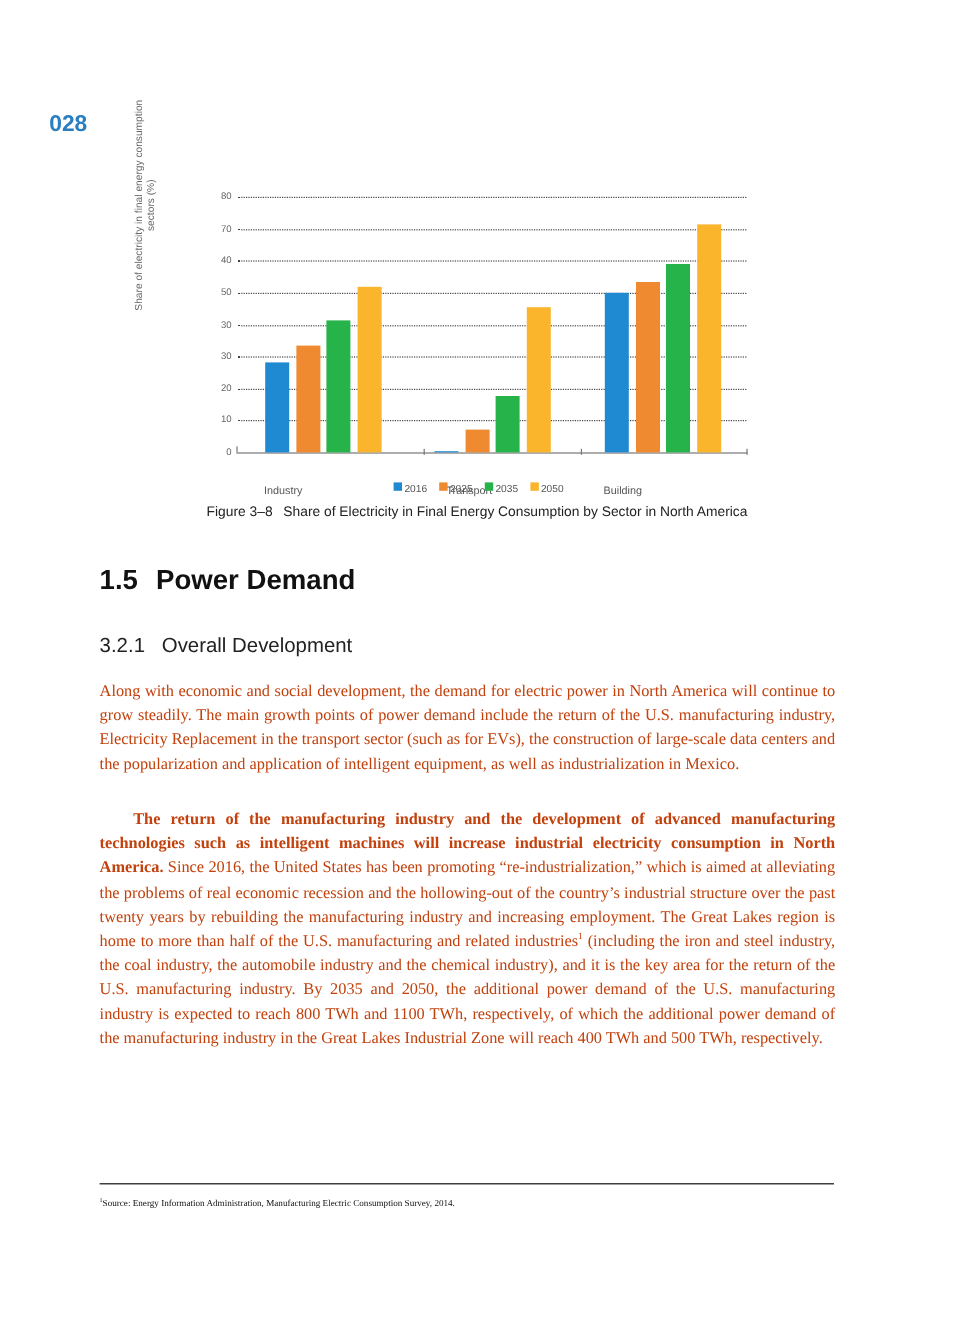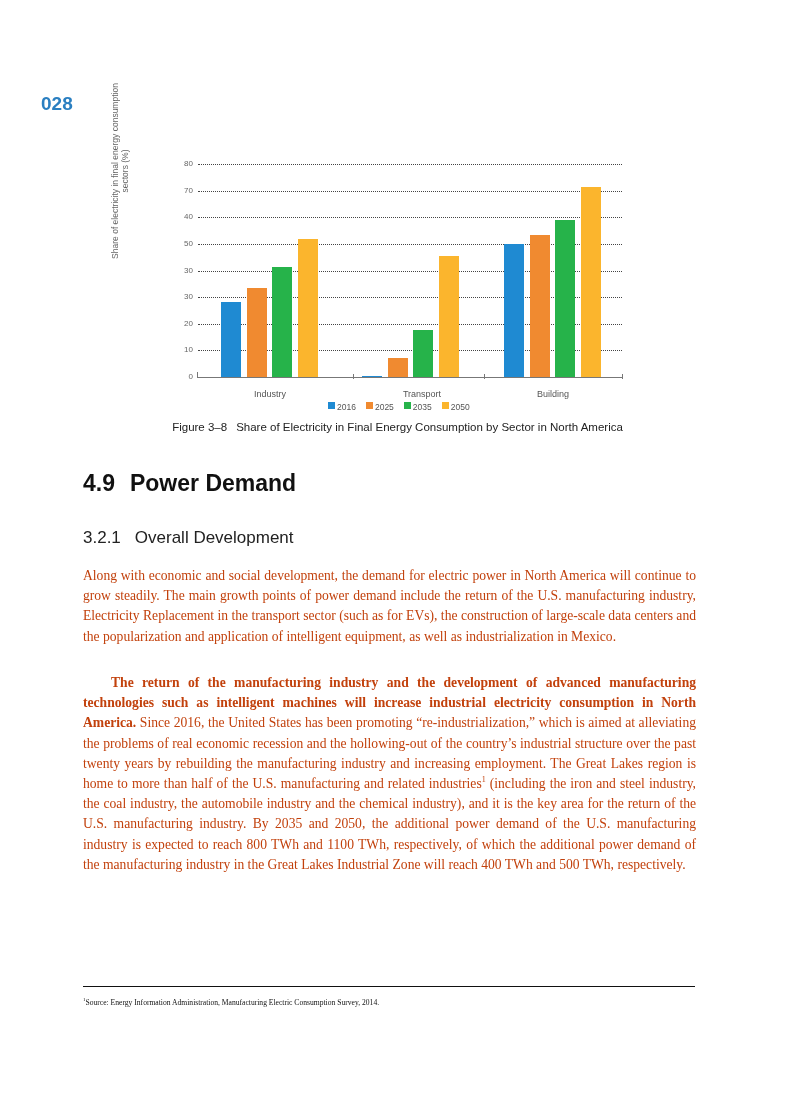--- a/index.html
+++ b/index.html
@@ -5,21 +5,21 @@
   html, body { margin: 0; padding: 0; background: #ffffff; }
   body { width: 794px; height: 1100px; position: relative; overflow: hidden; }
   .page-num { position: absolute; left: 41px; top: 57px; font-family: "Liberation Sans", sans-serif; font-weight: bold; font-size: 19px; color: #2a7fc1; margin-top: 36px; }
   .chart { position: absolute; left: 0; top: 0; width: 794px; height: 440px; }
   .ylabel { position: absolute; left: 110px; top: 271px; width: 200px; transform: rotate(-90deg); transform-origin: 0 0; font-family: "Liberation Sans", sans-serif; font-size: 8.5px; color: #666; text-align: center; line-height: 10px; }
   .ytick { position: absolute; width: 20px; text-align: right; font-family: "Liberation Sans", sans-serif; font-size: 8px; color: #666; }
   .grid { position: absolute; left: 198px; width: 424px; height: 0; border-top: 1px dotted #444; }
   .axis-x { position: absolute; left: 197px; top: 377px; width: 426px; height: 1px; background: #777; }
   .axis-y-tick { position: absolute; width: 1px; height: 5px; background: #777; }
   .bar { position: absolute; width: 20px; }
-  .xcat { position: absolute; top: 389px; width: 100px; text-align: center; font-family: "Liberation Sans", sans-serif; font-size: 9px; color: #555; }
+  .xcat { position: absolute; top: 404px; width: 100px; font-family: "Liberation Sans", sans-serif; font-size: 9px; color: #555; }
   .legend { position: absolute; top: 402px; left: 328px; display: flex; gap: 10px; font-family: "Liberation Sans", sans-serif; font-size: 8.5px; color: #555; }
   .legend-item { display: flex; gap: 2px; }
   .swatch { width: 7px; height: 7px; display: inline-block; }
   .caption { position: absolute; top: 421px; left: 0; width: 781px; text-align: center; font-family: "Liberation Sans", sans-serif; font-size: 11.5px; color: #222; padding-left: 14px; box-sizing: border-box; }
   .caption .fig { margin-right: 9px; }
   .h2 { position: absolute; left: 83px; top: 470px; font-family: "Liberation Sans", sans-serif; font-weight: bold; font-size: 23px; color: #111; }
   .h2 .num { margin-right: 15px; }
   .h3 { position: absolute; left: 83px; top: 528px; font-family: "Liberation Sans", sans-serif; font-size: 17px; color: #222; }
   .h3 .num { margin-right: 14px; }
   .body-text { position: absolute; left: 83px; width: 613px; font-family: "Liberation Serif", serif; font-size: 13.6px; line-height: 20.2px; color: #c2410c; text-align: justify; }
@@ -92,21 +92,21 @@
     <div class="bar" style="left: 387.7px; top: 358.363px; height: 18.6375px; background: rgb(240, 138, 48);"></div>
     <div class="bar" style="left: 413.4px; top: 330.406px; height: 46.5938px; background: rgb(38, 179, 74);"></div>
     <div class="bar" style="left: 439.1px; top: 255.856px; height: 121.144px; background: rgb(251, 181, 45);"></div>
     <div class="bar" style="left: 504px; top: 243.875px; height: 133.125px; background: rgb(31, 138, 210);"></div>
     <div class="bar" style="left: 529.7px; top: 234.556px; height: 142.444px; background: rgb(240, 138, 48);"></div>
     <div class="bar" style="left: 555.4px; top: 219.912px; height: 157.088px; background: rgb(38, 179, 74);"></div>
     <div class="bar" style="left: 581.1px; top: 186.631px; height: 190.369px; background: rgb(251, 181, 45);"></div>
   </div>
 
 <div class="h2">
-  <span class="num">4.9</span><span>Power Demand</span>
+  <span class="num">1.5</span><span>Power Demand</span>
 </div>
 
 <div class="h3">
   <span class="num">3.2.1</span><span>Overall Development</span>
 </div>
 
 <div class="body-text p1">Along with economic and social development, the demand for electric power in North America will continue to grow steadily. The main growth points of power demand include the return of the U.S. manufacturing industry, Electricity Replacement in the transport sector (such as for EVs), the construction of large-scale data centers and the popularization and application of intelligent equipment, as well as industrialization in Mexico.</div>
 
 <div class="body-text p2"><span class="bold">The return of the manufacturing industry and the development of advanced manufacturing technologies such as intelligent machines will increase industrial electricity consumption in North America.</span><span> Since 2016, the United States has been promoting “re-industrialization,” which is aimed at alleviating the problems of real economic recession and the hollowing-out of the country’s industrial structure over the past twenty years by rebuilding the manufacturing industry and increasing employment. The Great Lakes region is home to more than half of the U.S. manufacturing and related industries</span><sup>1</sup><span> (including the iron and steel industry, the coal industry, the automobile industry and the chemical industry), and it is the key area for the return of the U.S. manufacturing industry. By 2035 and 2050, the additional power demand of the U.S. manufacturing industry is expected to reach 800 TWh and 1100 TWh, respectively, of which the additional power demand of the manufacturing industry in the Great Lakes Industrial Zone will reach 400 TWh and 500 TWh, respectively.</span></div>
 

